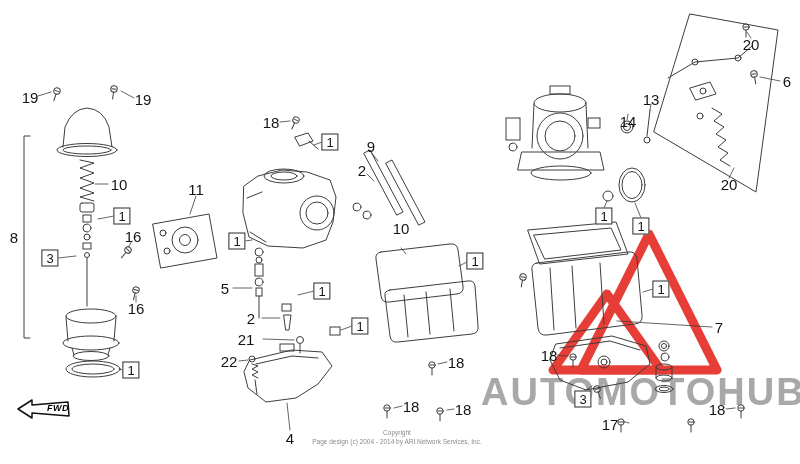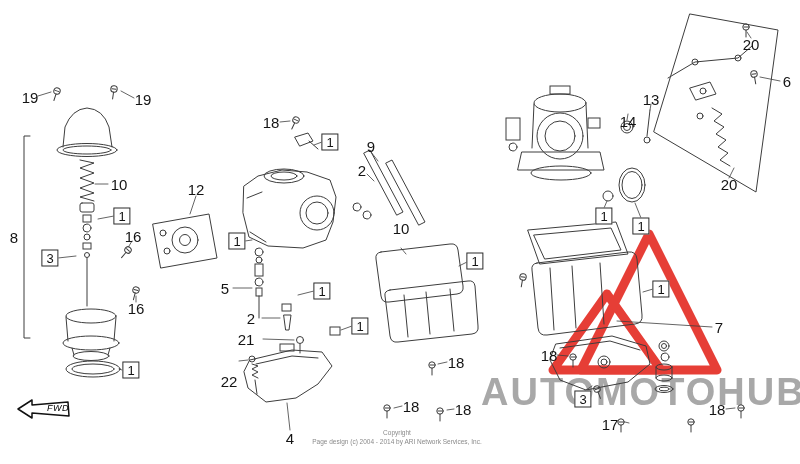--- a/index.html
+++ b/index.html
@@ -9,21 +9,21 @@
   .wm-text{position:absolute;left:481px;top:371px;z-index:0;
            font-family:"Liberation Sans",sans-serif;font-weight:bold;font-size:38px;
            letter-spacing:2px;color:var(--wm-text-color,#a8a8a8);white-space:nowrap;}
   .callouts{position:absolute;left:0;top:0;width:100%;height:100%;z-index:3;pointer-events:none;}
   .callout{position:absolute;transform:translate(-50%,-50%);
            font-family:Liberation Sans, sans-serif;font-size:15px;color:#141414;
            line-height:1;pointer-events:auto;cursor:pointer;text-align:center;}
   .callout.boxed{border:1px solid #2b2b2b;background:#fff;padding:1px 4px;font-size:13px;}
   .fwd{position:absolute;left:16px;top:396px;width:56px;height:26px;z-index:2;}
   .fwd span{position:absolute;left:19px;top:7px;font-size:9px;font-style:italic;
-            font-weight:normal;color:#000;letter-spacing:0.5px;padding-left:12px;}
+            font-weight:bold;color:#000;letter-spacing:0.5px;padding-left:12px;}
   .copyright{position:absolute;left:297px;top:429px;width:200px;z-index:2;
              text-align:center;font-size:6.5px;color:#8a8a8a;line-height:1.35;}
 </style>
 </head>
 <body>
 
 <div class="stage">
 
   <div class="wm-text">AUTOMOTOHUB</div>
 
@@ -231,35 +231,35 @@
   </div>
 
   <div class="callouts">
       <div class="callout" style="left: 30px; top: 97px;">19</div>
       <div class="callout" style="left: 143px; top: 99px;">19</div>
       <div class="callout" style="left: 271px; top: 122px;">18</div>
       <div class="callout boxed" style="left: 330px; top: 142px;">1</div>
       <div class="callout" style="left: 371px; top: 146px;">9</div>
       <div class="callout" style="left: 362px; top: 170px;">2</div>
       <div class="callout" style="left: 119px; top: 184px;">10</div>
-      <div class="callout" style="left: 196px; top: 189px;">12</div>
+      <div class="callout" style="left: 196px; top: 189px;">11</div>
       <div class="callout" style="left: 14px; top: 237px;">8</div>
       <div class="callout boxed" style="left: 122px; top: 216px;">1</div>
       <div class="callout" style="left: 133px; top: 236px;">16</div>
       <div class="callout boxed" style="left: 50px; top: 258px;">3</div>
       <div class="callout boxed" style="left: 237px; top: 241px;">1</div>
       <div class="callout" style="left: 401px; top: 228px;">10</div>
       <div class="callout boxed" style="left: 475px; top: 261px;">1</div>
       <div class="callout" style="left: 136px; top: 308px;">16</div>
       <div class="callout" style="left: 225px; top: 288px;">5</div>
       <div class="callout boxed" style="left: 322px; top: 291px;">1</div>
       <div class="callout" style="left: 251px; top: 318px;">2</div>
       <div class="callout boxed" style="left: 360px; top: 326px;">1</div>
       <div class="callout" style="left: 246px; top: 339px;">21</div>
-      <div class="callout" style="left: 229px; top: 361px; margin-top: 20px;">22</div>
+      <div class="callout" style="left: 229px; top: 361px;">22</div>
       <div class="callout boxed" style="left: 131px; top: 370px;">1</div>
       <div class="callout" style="left: 290px; top: 438px;">4</div>
       <div class="callout" style="left: 456px; top: 362px;">18</div>
       <div class="callout" style="left: 411px; top: 406px;">18</div>
       <div class="callout" style="left: 463px; top: 409px;">18</div>
       <div class="callout" style="left: 751px; top: 44px;">20</div>
       <div class="callout" style="left: 787px; top: 81px;">6</div>
       <div class="callout" style="left: 651px; top: 99px;">13</div>
       <div class="callout" style="left: 628px; top: 121px;">14</div>
       <div class="callout" style="left: 729px; top: 184px;">20</div>

